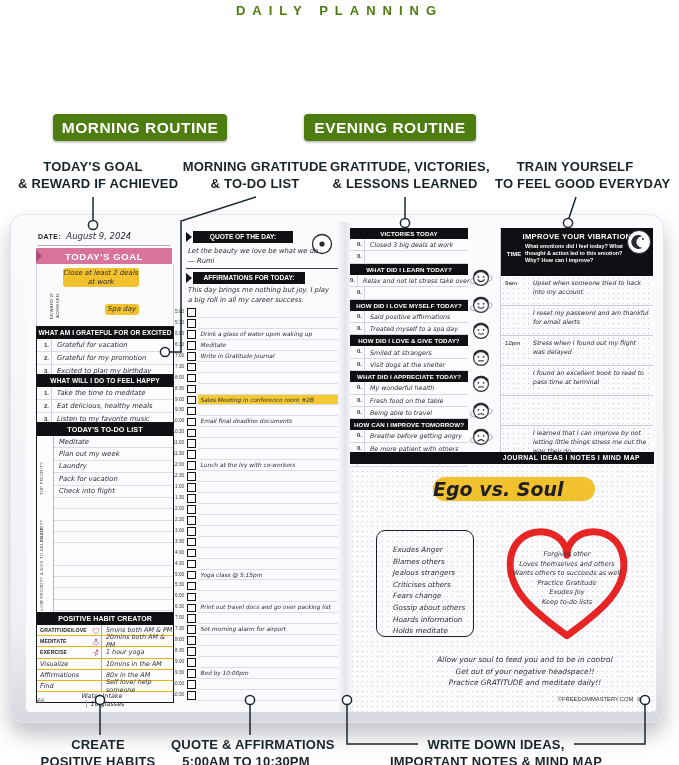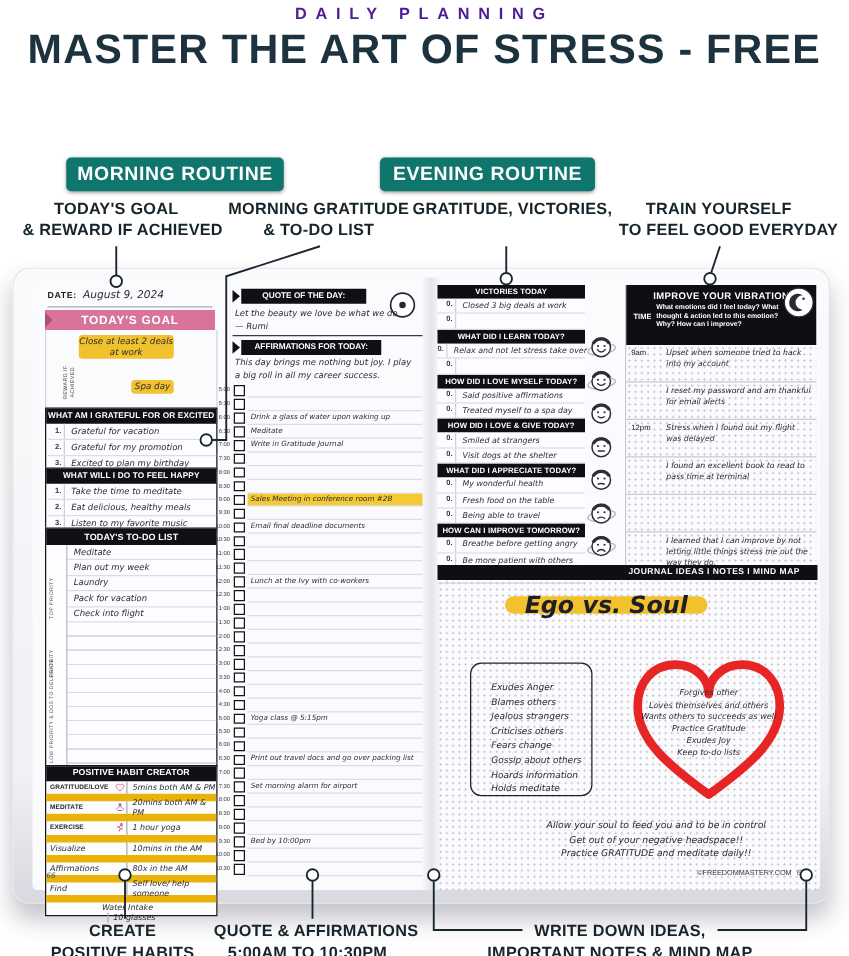--- a/index.html
+++ b/index.html
@@ -1,28 +1,28 @@
 <!DOCTYPE html>
 <html><head>
 <meta charset="utf-8">
 <style>
   html,body{margin:0;padding:0;background:#fff;}
   .canvas{position:relative;width:679px;height:765px;background:#fff;overflow:hidden;
           font-family:"Liberation Sans",sans-serif;color:#1c2a33;}
   .abs{position:absolute;}
   
   .hdr-eyebrow{top:3px;left:0;width:100%;text-align:center;font-size:13px;font-weight:600;
-               letter-spacing:7px;color:#4c1d95;}
+               letter-spacing:7px;color:#4d7c0f;}
   .hdr-title{top:20px;left:0;width:100%;text-align:center;font-size:33px;font-weight:700;
              letter-spacing:1px;color:#1c323e;}
   .hdr-sub{top:60px;left:0;width:100%;text-align:center;font-size:17px;color:#99a0a8;letter-spacing:.4px;}
   
-  .badge{top:114px;height:27px;background:#0f766e;color:#fff;font-weight:700;font-size:15.5px;
+  .badge{top:114px;height:27px;background:#4d7c0f;color:#fff;font-weight:700;font-size:15.5px;
          letter-spacing:.5px;display:flex;align-items:center;justify-content:center;border-radius:4px;
-         box-shadow:0 1px 3px rgba(0,0,0,.35);margin-top:12px;}
+         box-shadow:0 1px 3px rgba(0,0,0,.35);}
   .badge-m{left:53px;width:174px;}
   .badge-e{left:304px;width:172px;}
   
   .co{position:absolute;text-align:center;font-size:13px;font-weight:700;color:#18242b;line-height:1.32;
       letter-spacing:.2px;}
   .co div{white-space:nowrap;}
   .amp::first-letter{color:#9aa3ab;}
   
   .cover{left:10px;top:214px;width:654px;height:509px;border-radius:14px;
          background:linear-gradient(180deg,#fbfbfd 0%,#f0f0f5 80%,#d8d9e0 100%);
@@ -70,21 +70,21 @@
   .todo-margin{position:absolute;left:0;top:0;width:16px;height:100%;border-right:1px solid #b9b9c8;}
   .rot{position:absolute;left:-26px;width:60px;text-align:center;font-size:4.2px;letter-spacing:.3px;
        color:#555;text-transform:uppercase;transform:rotate(-90deg);white-space:nowrap;}
   .rot1{top:40px;} .rot2{top:92px;} .rot3{top:142px;}
   .trow{height:11.4px;border-bottom:1px solid #dcdce9;font-size:6.8px;display:flex;align-items:center;
         padding-left:6px;}
   .todo-fill{flex:1;}
   
   .sec-hab{left:36px;top:612px;width:136px;}
   .sec-hab .bn{height:12px;font-size:7px;line-height:12px;}
-  .h-row{height:10.2px;display:flex;align-items:center;border-bottom:6px solid #eab308;}
+  .h-row{height:10.2px;display:flex;align-items:center;border-bottom:1px solid #eab308;}
   .h-row:last-child{border-bottom:none;flex-direction:column;}
   .h-label{width:50px;padding-left:3px;font-size:6.4px;}
   .h-label.printed{font-style:normal;font-family:"Liberation Sans",sans-serif;font-size:5.2px;
                    font-weight:600;text-transform:uppercase;letter-spacing:.1px;color:#222;}
   .h-icon{width:11px;text-align:center;}
   .h-val{flex:1;border-left:1px solid #a9a9b8;padding-left:4px;font-size:6.4px;height:100%;
          display:flex;align-items:center;}
   .pagenum{font-size:6px;color:#555;}
   
   .mini-bn{position:absolute;background:#101014;color:#fff;font-weight:700;font-size:6.6px;
@@ -121,57 +121,57 @@
   .moon{position:absolute;right:2px;top:2px;width:22px;height:22px;border-radius:50%;background:#fff;
         border:1px solid #2a2a33;display:flex;align-items:center;justify-content:center;}
   .vrow{display:flex;height:29px;border-bottom:1px solid #c9c9d8;}
   .vrow .vt{width:26px;font-size:6.2px;color:#222;padding:3px 0 0 4px;font-family:"Liberation Sans",sans-serif;}
   .vrow .vx{flex:1;font-size:6.2px;line-height:8.8px;padding:3px 4px 0 2px;}
   
   .jbanner{left:350px;top:452px;width:304px;height:12px;background:#0f0f13;color:#fff;font-weight:700;
            font-size:6.8px;line-height:12px;text-align:right;padding-right:14px;box-sizing:border-box;
            text-transform:uppercase;letter-spacing:.4px;}
   .jarea{left:350px;top:464px;width:304px;height:248px;}
-  .pill{position:absolute;left:54px;top:13px;width:162px;height:14px;border-radius:14px;background:#f2c12e;
-        display:flex;align-items:center;justify-content:center;}
+  .pill{position:absolute;left:83px;top:13px;width:162px;height:24px;border-radius:14px;background:#f2c12e;
+        display:flex;align-items:center;}
   .pill span{font-size:19px;font-family:"DejaVu Sans",sans-serif;font-style:italic;font-weight:700;color:#1e1e26;}
   .egobox{position:absolute;left:26px;top:66px;width:98px;height:107px;border:1.5px solid #202028;
           border-radius:9px;padding:13px 2px 0 16px;box-sizing:border-box;}
   .egobox div{font-size:7.2px;line-height:11.6px;white-space:nowrap;}
   .heart{position:absolute;left:141px;top:58px;width:152px;height:122px;}
   .heart-text{position:absolute;left:146px;top:86px;width:142px;text-align:center;}
   .heart-text div{font-size:6.5px;line-height:9.6px;white-space:nowrap;}
   .jfooter{position:absolute;left:58px;top:190px;width:234px;text-align:center;}
   .jfooter div{font-size:7.4px;line-height:11.6px;white-space:nowrap;}
   .jcopy{position:absolute;right:10px;top:232px;font-size:5.8px;color:#333;}
   .jcopy .pagenum{margin-left:4px;font-style:italic;}
   
   .connectors{position:absolute;left:0;top:0;pointer-events:none;}
 </style>
 </head>
 <body>
 
 <div class="canvas">
 
   <div class="abs hdr-eyebrow">DAILY PLANNING</div>
-  <div class="abs hdr-title">MASTER THE ART OF STRESS - FREE</div>
 
   <div class="abs badge badge-m">MORNING ROUTINE</div>
   <div class="abs badge badge-e">EVENING ROUTINE</div>
 
   <div class="co" style="left:18px;top:158px;width:150px;">
     <div>TODAY'S GOAL</div>
     <div class="amp">&amp; REWARD IF ACHIEVED</div>
   </div>
   <div class="co" style="left:180px;top:158px;width:150px;">
     <div>MORNING GRATITUDE</div>
     <div class="amp">&amp; TO-DO LIST</div>
   </div>
   <div class="co" style="left:330px;top:158px;width:150px;">
     <div>GRATITUDE, VICTORIES,</div>
+    <div class="amp">&amp; LESSONS LEARNED</div>
   </div>
   <div class="co" style="left:495px;top:158px;width:160px;">
     <div>TRAIN YOURSELF</div>
     <div>TO FEEL GOOD EVERYDAY</div>
   </div>
 
   <div class="abs cover"></div>
   <div class="abs pages"></div>
   <div class="abs spine"></div>
 

